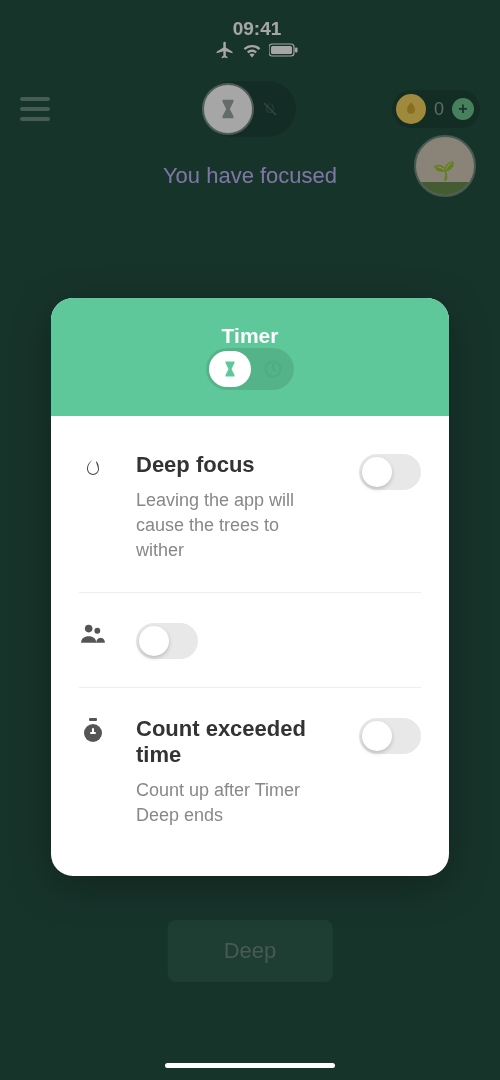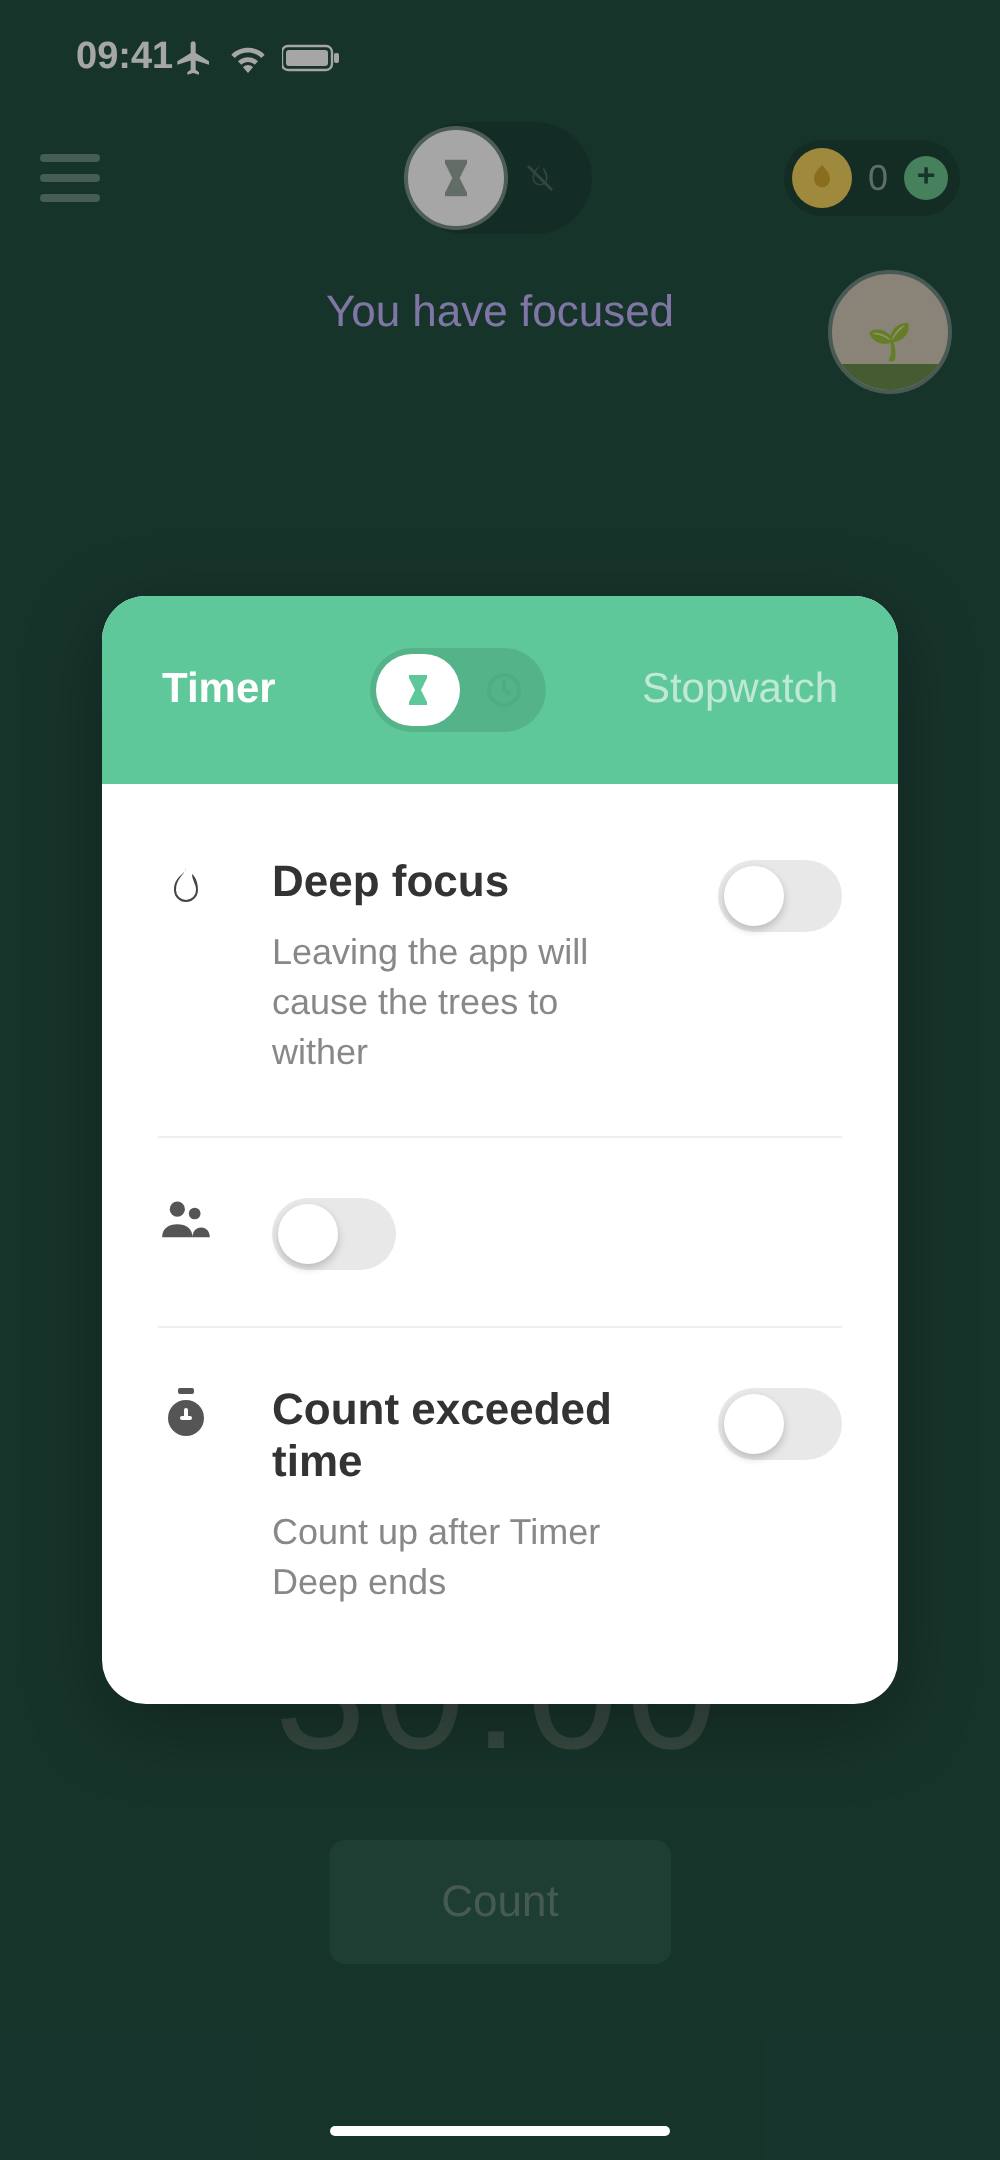--- a/index.html
+++ b/index.html
@@ -25,20 +25,21 @@
     }
 
     
     .status-bar {
       position: relative;
       display: flex;
       align-items: center;
       padding: 18px 24px 0 38px;
       color: #fff;
       z-index: 3;
+      flex-direction: column;
     }
 
     .status-time {
       font-size: 19px;
       font-weight: 600;
     }
 
     .status-icons {
       display: flex;
       gap: 7px;
@@ -254,20 +255,21 @@
       z-index: 10;
       box-shadow: 0 10px 40px rgba(0,0,0,0.3);
     }
 
     .modal-header {
       background: #5fc89a;
       padding: 26px 30px;
       display: flex;
       align-items: center;
       justify-content: space-between;
+      flex-direction: column;
     }
 
     .tab-label {
       color: #ffffff;
       font-size: 21px;
       font-weight: 600;
     }
 
     .tab-label.inactive {
       color: rgba(255,255,255,0.6);
@@ -427,41 +429,40 @@
     <div class="avatar-ground"></div>
   </div>
 </div>
 
 <div class="focus-text">
   <div>You have focused</div>
 </div>
 
 <div class="timer-display">30:00</div>
 
-<button class="plant-btn">Count</button>
+<button class="plant-btn">Deep</button>
 
 <div class="overlay"></div>
 
 <div class="modal">
   <div class="modal-header">
     <span class="tab-label">Timer</span>
     <div class="modal-toggle">
       <div class="modal-toggle-active">
         <svg width="18" height="22" viewBox="0 0 24 24" fill="#5fc89a">
             <path d="M6 2h12v2l-4 8 4 8v2H6v-2l4-8-4-8V2z"></path>
           </svg>
       </div>
       <div class="modal-toggle-inactive">
         <svg width="20" height="20" viewBox="0 0 24 24" fill="#4ca881">
             <circle cx="12" cy="12" r="9" fill="none" stroke="#4ca881" stroke-width="2.5"></circle>
             <path d="M12 7v5l3 2" stroke="#4ca881" stroke-width="2.5" fill="none" stroke-linecap="round"></path>
           </svg>
       </div>
     </div>
-    <span class="tab-label inactive">Stopwatch</span>
   </div>
 
   <div class="modal-body">
 
     <div class="option-row">
       <div class="option-icon">
         <svg width="24" height="28" viewBox="0 0 24 24" fill="#444">
             <path d="M12 2c-1 4-5 5-5 11a5 5 0 0010 0c0-3-2-5-2-8 0 0 3 2 3 8a6 6 0 01-12 0c0-7 6-8 6-11z"></path>
           </svg>
       </div>

